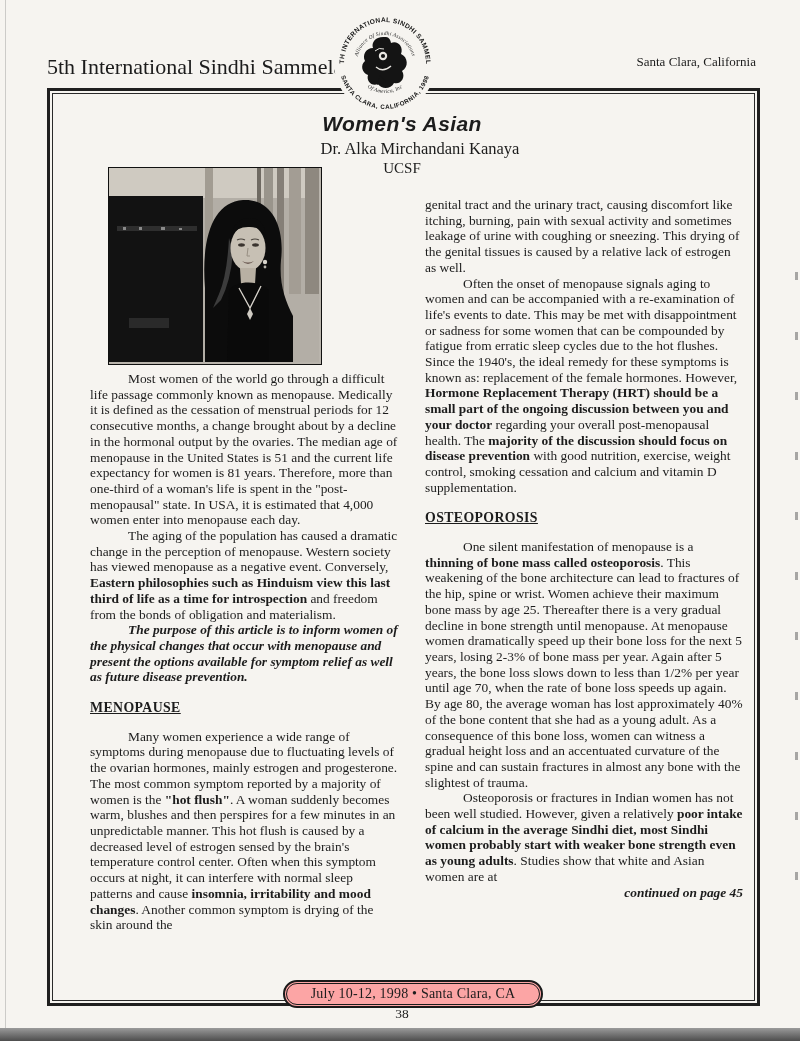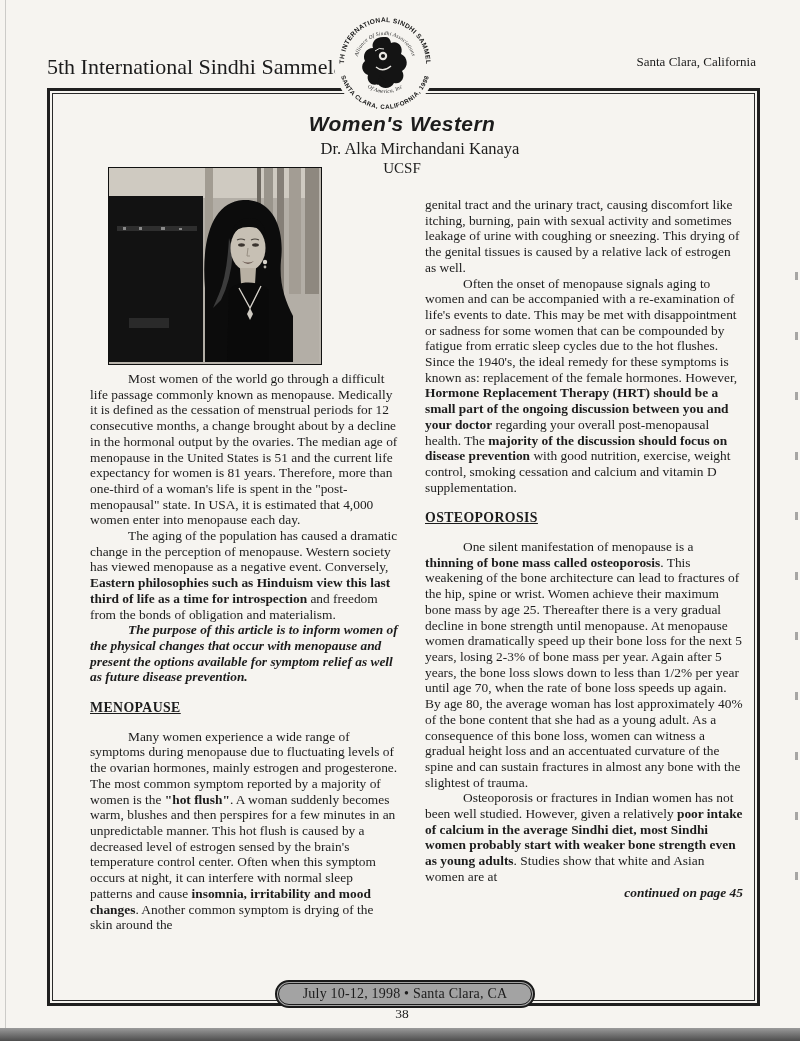--- a/index.html
+++ b/index.html
@@ -42,22 +42,22 @@
   .col-left{left:90px;top:371px;width:308px;}
   .col-right{left:425px;top:189px;width:318px;margin-top:8px;}
   .col p{margin:0;text-indent:38px;}
   .section-heading{font-size:13.8px;font-weight:bold;text-decoration:underline;
     letter-spacing:.4px;margin:15px 0 13px 0;}
   .b{font-weight:bold;text-align:right;}
   .i{font-style:italic;}
   .continued{text-align:right;font-weight:bold;font-style:italic;margin-top:1px;text-indent:0;}
 
   
-  .footer-banner{position:absolute;left:275px;top:980px;width:256px;height:24px;
-    border:2px solid #1a1a1a;border-radius:14px;background:#a3a3a3;z-index:3;text-align:right;}
+  .footer-banner{position:absolute;left:283px;top:980px;width:256px;height:24px;
+    border:2px solid #1a1a1a;border-radius:14px;background:#fca5a5;z-index:3;text-align:right;}
   .footer-banner-inner{position:absolute;left:1px;top:1px;right:1px;bottom:1px;
     border:1px solid #1a1a1a;border-radius:11px;
     display:flex;align-items:center;justify-content:center;
     font-size:14px;letter-spacing:.2px;}
   .page-number{position:absolute;left:47px;top:1006px;width:710px;text-align:center;
     font-size:13.5px;z-index:2;}
 </style>
 </head>
 <body>
 
@@ -97,21 +97,21 @@
       <path d="M44 40 Q 48 36 53 38" stroke="#e9e7e2" stroke-width="1" fill="none"></path>
     </g>
   </svg>
 </div>
 
 <div class="frame">
   <div class="frame-inner"></div>
 </div>
 
 <div class="title-block">
-  <h1 class="article-title">Women's Western</h1>
+  <h1 class="article-title">Women's Asian</h1>
   <div class="article-author">Dr. Alka Mirchandani Kanaya</div>
   <div class="article-affiliation">UCSF</div>
 </div>
 
 <div class="photo-frame">
   <svg width="210" height="194" viewBox="0 0 210 194">
     <rect width="210" height="194" fill="#b3aea6"></rect>
     <rect x="0" y="0" width="210" height="30" fill="#cfcac1"></rect>
     <rect x="148" y="0" width="4" height="126" fill="#6f6a62"></rect>
     <rect x="155" y="0" width="9" height="126" fill="#99948b"></rect>

